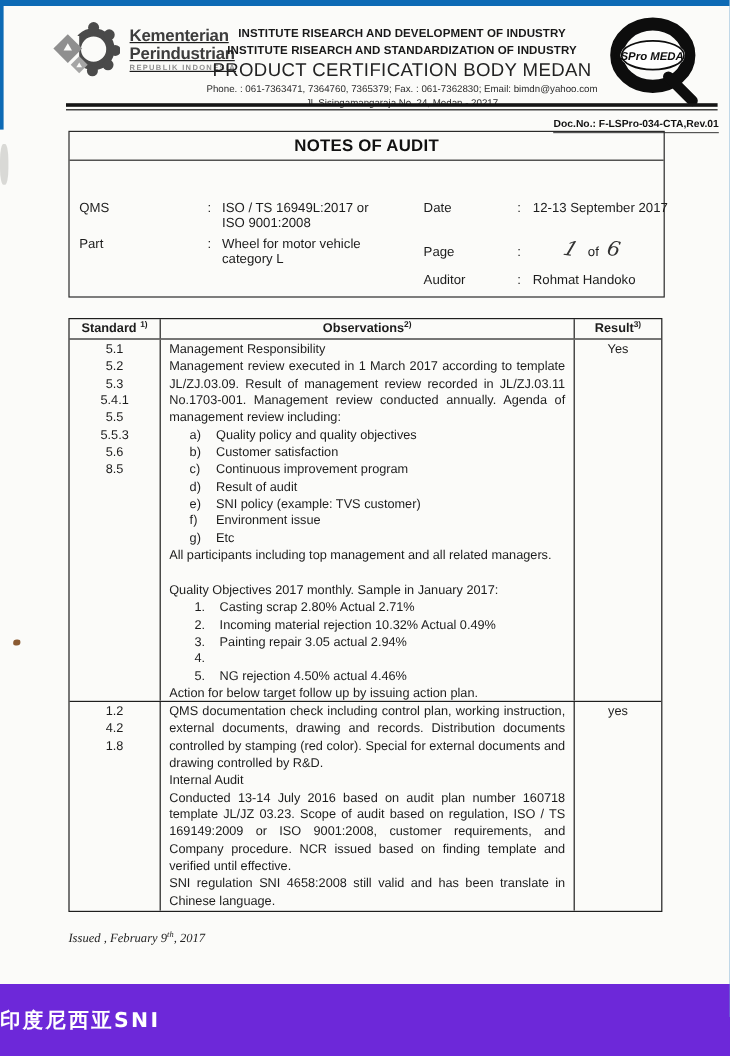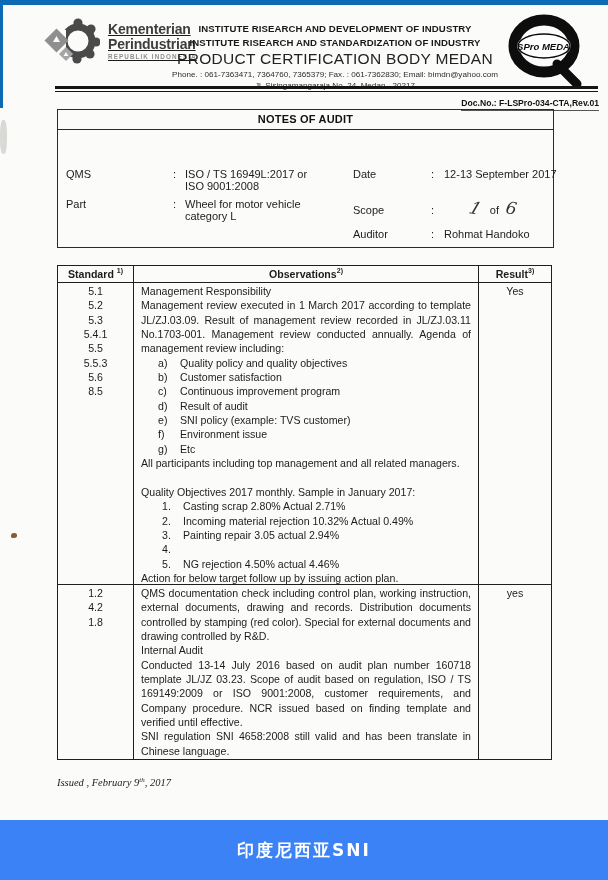--- a/index.html
+++ b/index.html
@@ -36,21 +36,21 @@
   .logo-right svg { width:96px; height:86px; }
 
   .header-rule { position:absolute; left:55px; top:81px; width:543px; height:6px;
     border-top:3px solid #151515; border-bottom:1px solid #151515; }
   .doc-no { position:absolute; right:9px; top:93px; font-size:8.6px; font-weight:bold; color:#111;
     border-bottom:1px solid #555; padding-bottom:2px; }
 
   
   .form-box { position:absolute; left:57px; top:104px; width:497px; height:139px;
     border:1.4px solid #2a2a2a; background:transparent; }
-  .form-title { text-align:center; font-size:11px; font-weight:bold; color:#111;
+  .form-title { text-align:center; font-size:14px; font-weight:bold; color:#111;
     padding:3px 0 4px 0; border-bottom:1.2px solid #2a2a2a; letter-spacing:0.2px; }
   .f-row { position:absolute; left:8px; font-size:11px; white-space:nowrap; }
   .f-label { display:inline-block; width:107px; }
   .f-colon { display:inline-block; width:12px; }
   .f-row-r { position:absolute; left:295px; font-size:11px; white-space:nowrap; }
   .f-label-r { display:inline-block; width:78px; }
   .f-colon-r { display:inline-block; width:13px; }
   .val-line2 { margin-left:119px; }
   .handwritten { font-family:"DejaVu Serif","Liberation Serif",serif; font-style:italic;
     font-size:17px; display:inline-block; transform:rotate(4deg); color:#333; }
@@ -75,22 +75,22 @@
   .li { display:flex; padding-left:17px; line-height:14.35px; }
   .li .mk { width:22px; flex:none; }
   .li-num { display:flex; padding-left:21px; line-height:14.35px; }
   .li-num .mk { width:21px; flex:none; }
   .spacer { height:14.35px; }
   sup { font-size:7px; vertical-align:super; line-height:0; }
 
   
   .issued { position:absolute; left:57px; top:772px; font-family:"Liberation Serif","DejaVu Serif",serif;
     font-style:italic; font-size:10.5px; color:#222; }
-  .banner { position:absolute; left:0; top:820px; width:608px; height:60px; background:#3b82f6;
-    display:flex; align-items:center; justify-content:center; }
+  .banner { position:absolute; left:0; top:820px; width:608px; height:60px; background:#6d28d9;
+    display:flex; align-items:center; }
   .banner-text { color:#ffffff; font-size:17px; font-weight:bold; letter-spacing:2px;
     font-family:"DejaVu Sans","Liberation Sans",sans-serif; }
 </style>
 </head>
 <body>
 
 <div class="paper">
   <div class="blue-sliver"></div>
   <div class="gray-smudge"></div>
   <div class="scan-speck"></div>
@@ -149,21 +149,21 @@
     <div class="f-row-r" style="top:58px;">
       <span class="f-label-r">Date</span><span class="f-colon-r">:</span><span>12-13 September 2017</span>
     </div>
 
     <div class="f-row" style="top:88px;">
       <span class="f-label">Part</span><span class="f-colon">:</span><span>Wheel for motor vehicle</span>
       <div class="val-line2">category L</div>
     </div>
 
     <div class="f-row-r" style="top:88px;">
-      <span class="f-label-r">Scope</span><span class="f-colon-r">:</span><span class="handwritten hw-one">1</span><span class="page-of">of</span><span class="handwritten hw-six">6</span>
+      <span class="f-label-r">Page</span><span class="f-colon-r">:</span><span class="handwritten hw-one">1</span><span class="page-of">of</span><span class="handwritten hw-six">6</span>
     </div>
 
     <div class="f-row-r" style="top:118px;">
       <span class="f-label-r">Auditor</span><span class="f-colon-r">:</span><span>Rohmat Handoko</span>
     </div>
   </div>
 
   <div class="tbl">
     <div class="tr thead">
       <div class="td-std"><span>Standard</span> <sup>1)</sup></div>

